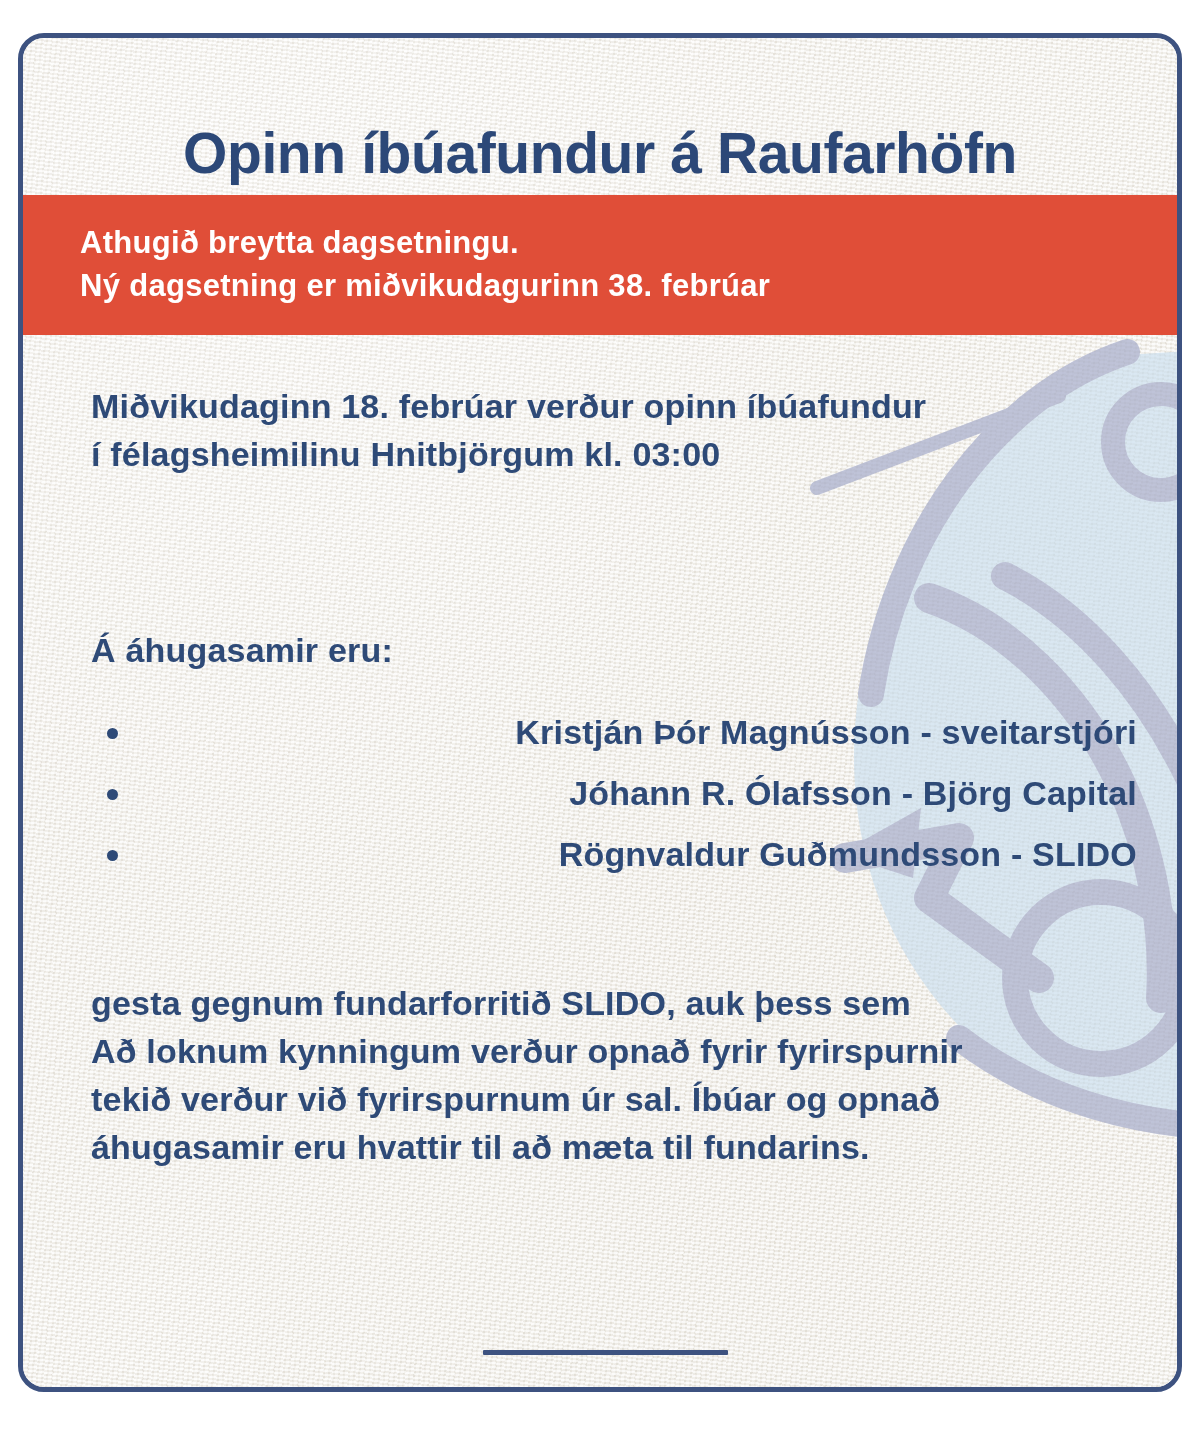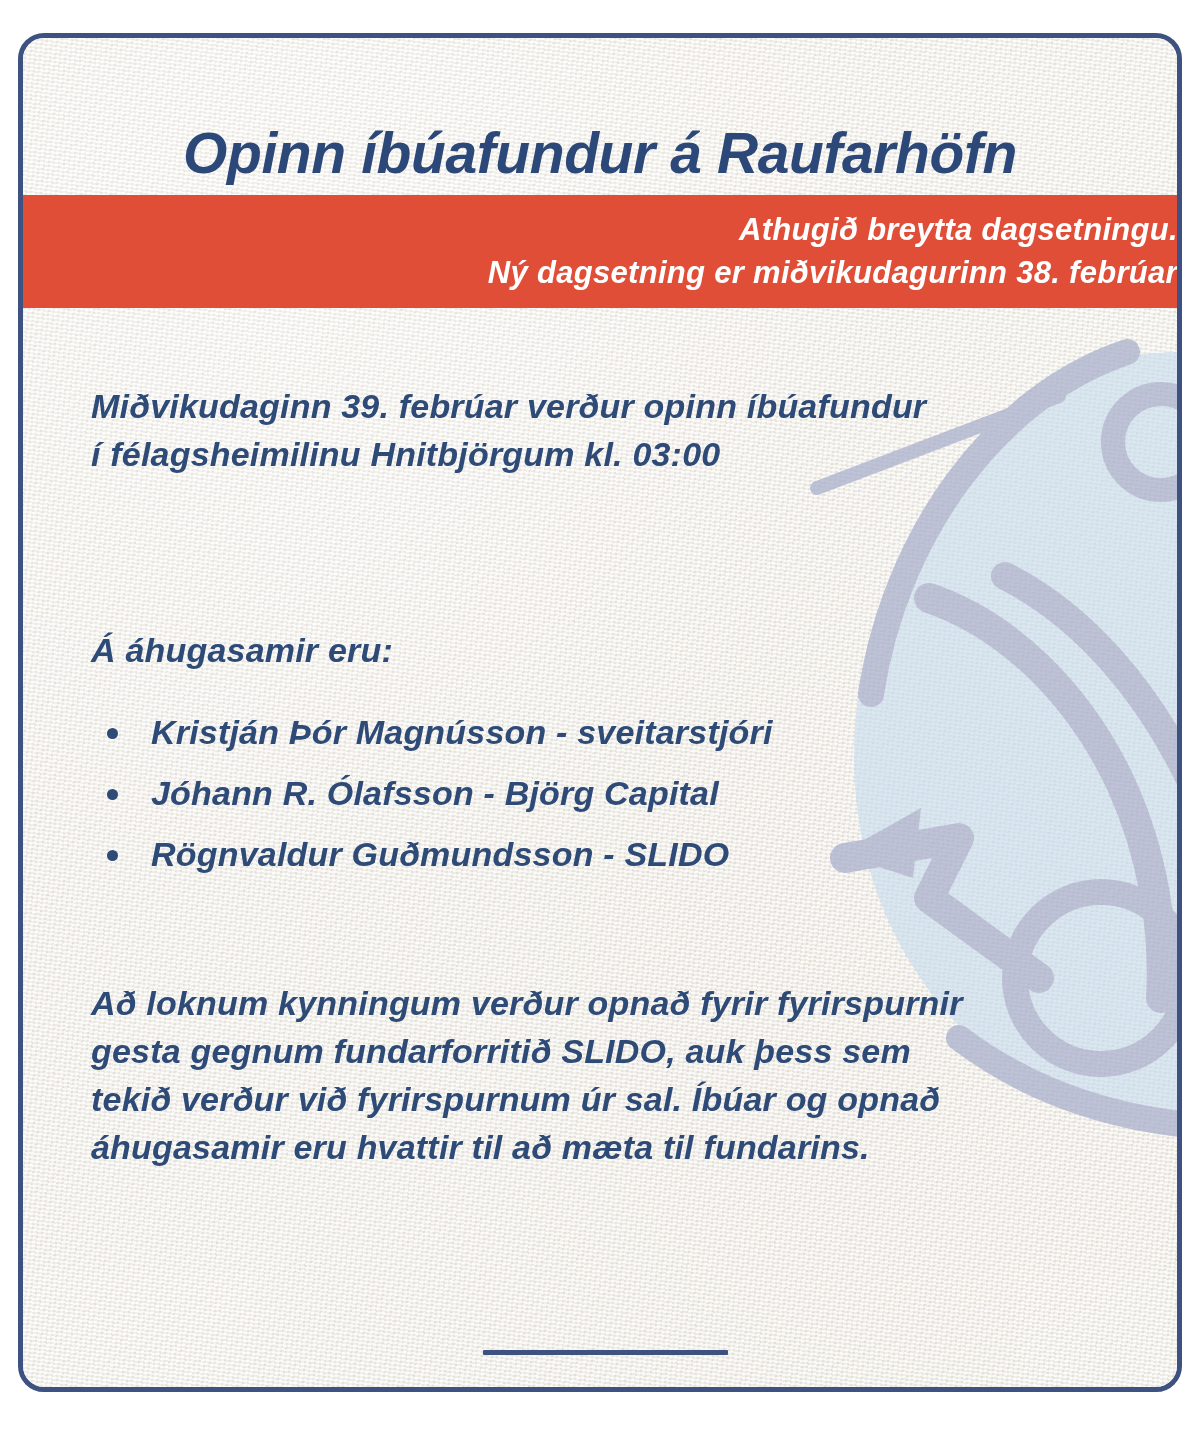--- a/index.html
+++ b/index.html
@@ -20,21 +20,20 @@
     position: absolute;
     left: 18px;
     top: 33px;
     width: 1164px;
     height: 1359px;
     box-sizing: border-box;
     border: 5px solid #3d5280;
     border-radius: 26px;
     background-color: #f5f3ee;
     overflow: hidden;
-    font-style: italic;
   }
 
   
   #paper-texture {
     position: absolute;
     inset: 0;
     pointer-events: none;
     background-color: #f4f2ed;
     background-image:
       repeating-linear-gradient(  7deg, rgba(255,255,255,.55) 0 2px, rgba(214,208,196,.22) 2px 4px),
@@ -76,28 +75,27 @@
     line-height: 1.05;
     white-space: nowrap;
   }
 
   
   #alert-banner {
     position: absolute;
     left: -1px;
     right: -1px;
     top: 157px;
-    height: 113px;
+    height: 140px;
     background: #e04e38;
     display: flex;
     flex-direction: column;
     justify-content: center;
     padding-left: 58px;
     box-sizing: border-box;
-    text-align: right;
   }
   #alert-banner .alert-line {
     color: #ffffff;
     font-size: 31px;
     font-weight: 700;
     line-height: 1.38;
     letter-spacing: .3px;
   }
 
   
@@ -127,20 +125,21 @@
   }
   #speaker-list li {
     position: relative;
     color: #2e4a77;
     font-size: 34px;
     font-weight: 700;
     line-height: 48px;
     letter-spacing: .2px;
     padding-left: 60px;
     margin-bottom: 13px;
+    text-align: right;
   }
   #speaker-list li .bullet {
     position: absolute;
     left: 16px;
     top: 20px;
     width: 11px;
     height: 11px;
     background: #2e4a77;
     border-radius: 50%;
   }
@@ -193,21 +192,21 @@
     <h1 id="title">Opinn íbúafundur á Raufarhöfn</h1>
 
     <div id="alert-banner">
       <span class="alert-line">Athugið breytta dagsetningu.</span>
       <span class="alert-line">Ný dagsetning er miðvikudagurinn 38. febrúar</span>
     </div>
 
     <div id="body-text">
 
       <p class="para">
-        <span class="ln">Miðvikudaginn 39. febrúar verður opinn íbúafundur</span>
+        <span class="ln">Miðvikudaginn 18. febrúar verður opinn íbúafundur</span>
         <span class="ln">í félagsheimilinu Hnitbjörgum kl. 03:00</span>
       </p>
 
       <div class="gap-lg"></div>
 
 
       <div class="gap-lg"></div>
 
       <p class="para">Á áhugasamir eru:</p>
 
@@ -222,22 +221,22 @@
         </li>
         <li>
           <span class="bullet"></span>
           <span>Rögnvaldur Guðmundsson - SLIDO</span>
         </li>
       </ul>
 
       <div class="gap-xl"></div>
 
       <p class="para">
+        <span class="ln">gesta gegnum fundarforritið SLIDO, auk þess sem</span>
         <span class="ln">Að loknum kynningum verður opnað fyrir fyrirspurnir</span>
-        <span class="ln">gesta gegnum fundarforritið SLIDO, auk þess sem</span>
         <span class="ln">tekið verður við fyrirspurnum úr sal. Íbúar og opnað</span>
         <span class="ln">áhugasamir eru hvattir til að mæta til fundarins.</span>
       </p>
 
       <div class="gap-xl"></div>
 
     </div>
 
     <div id="bottom-divider"></div>
 

